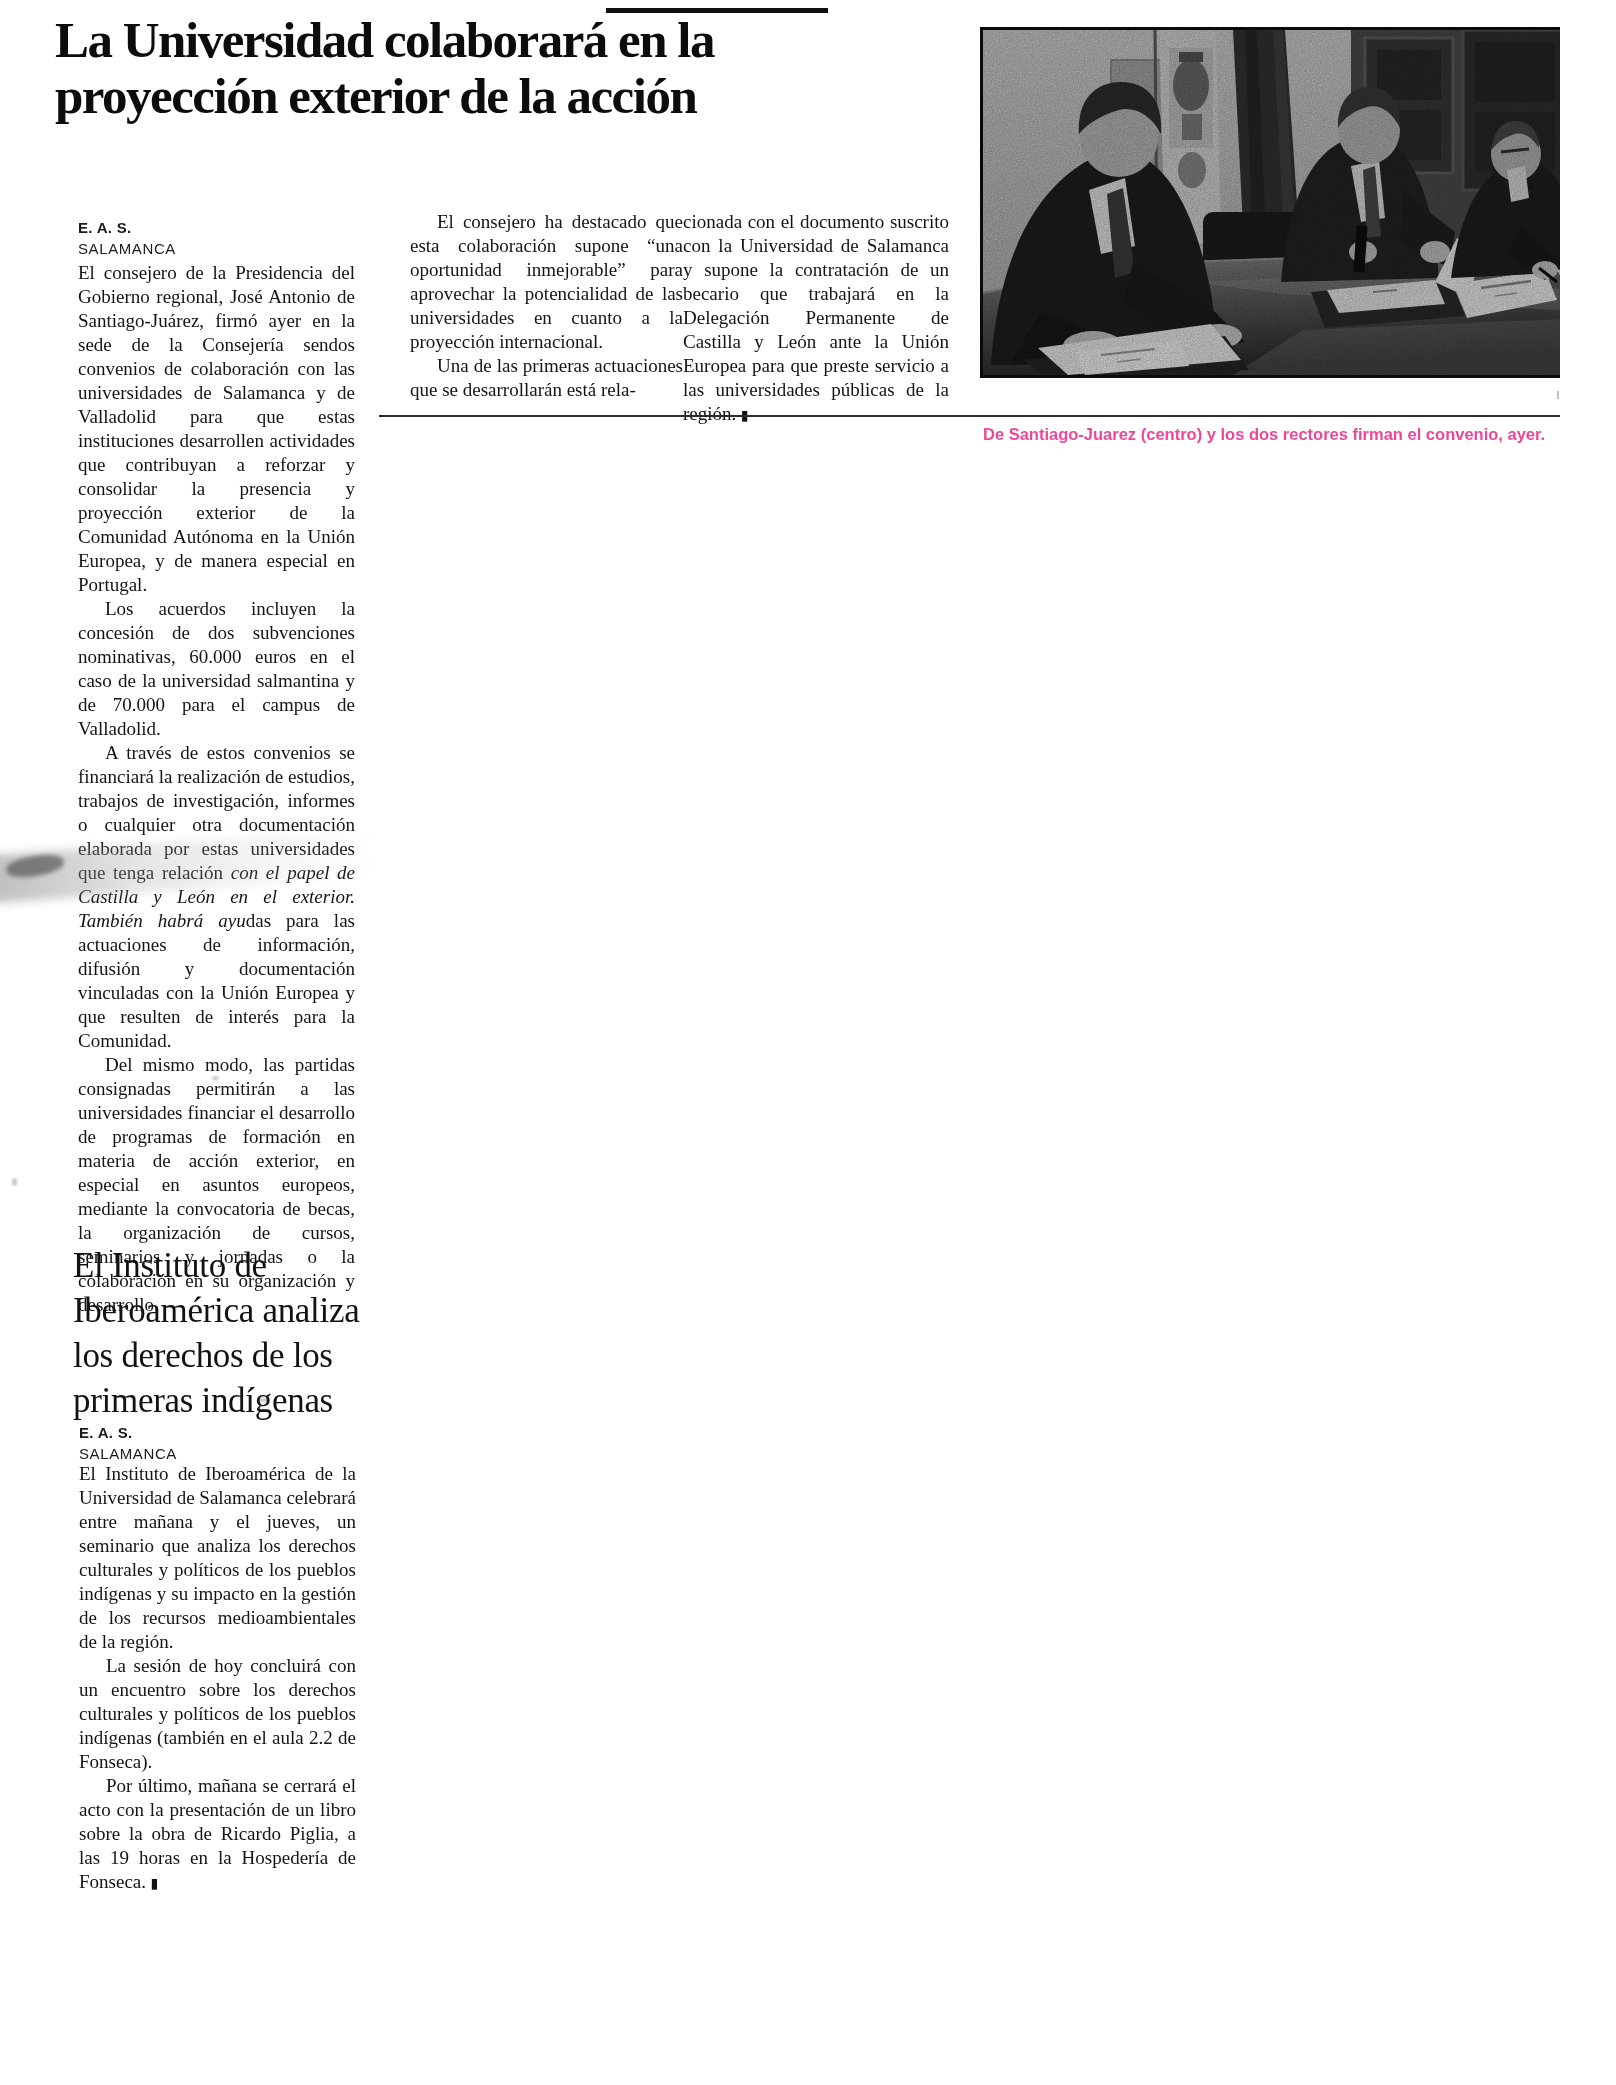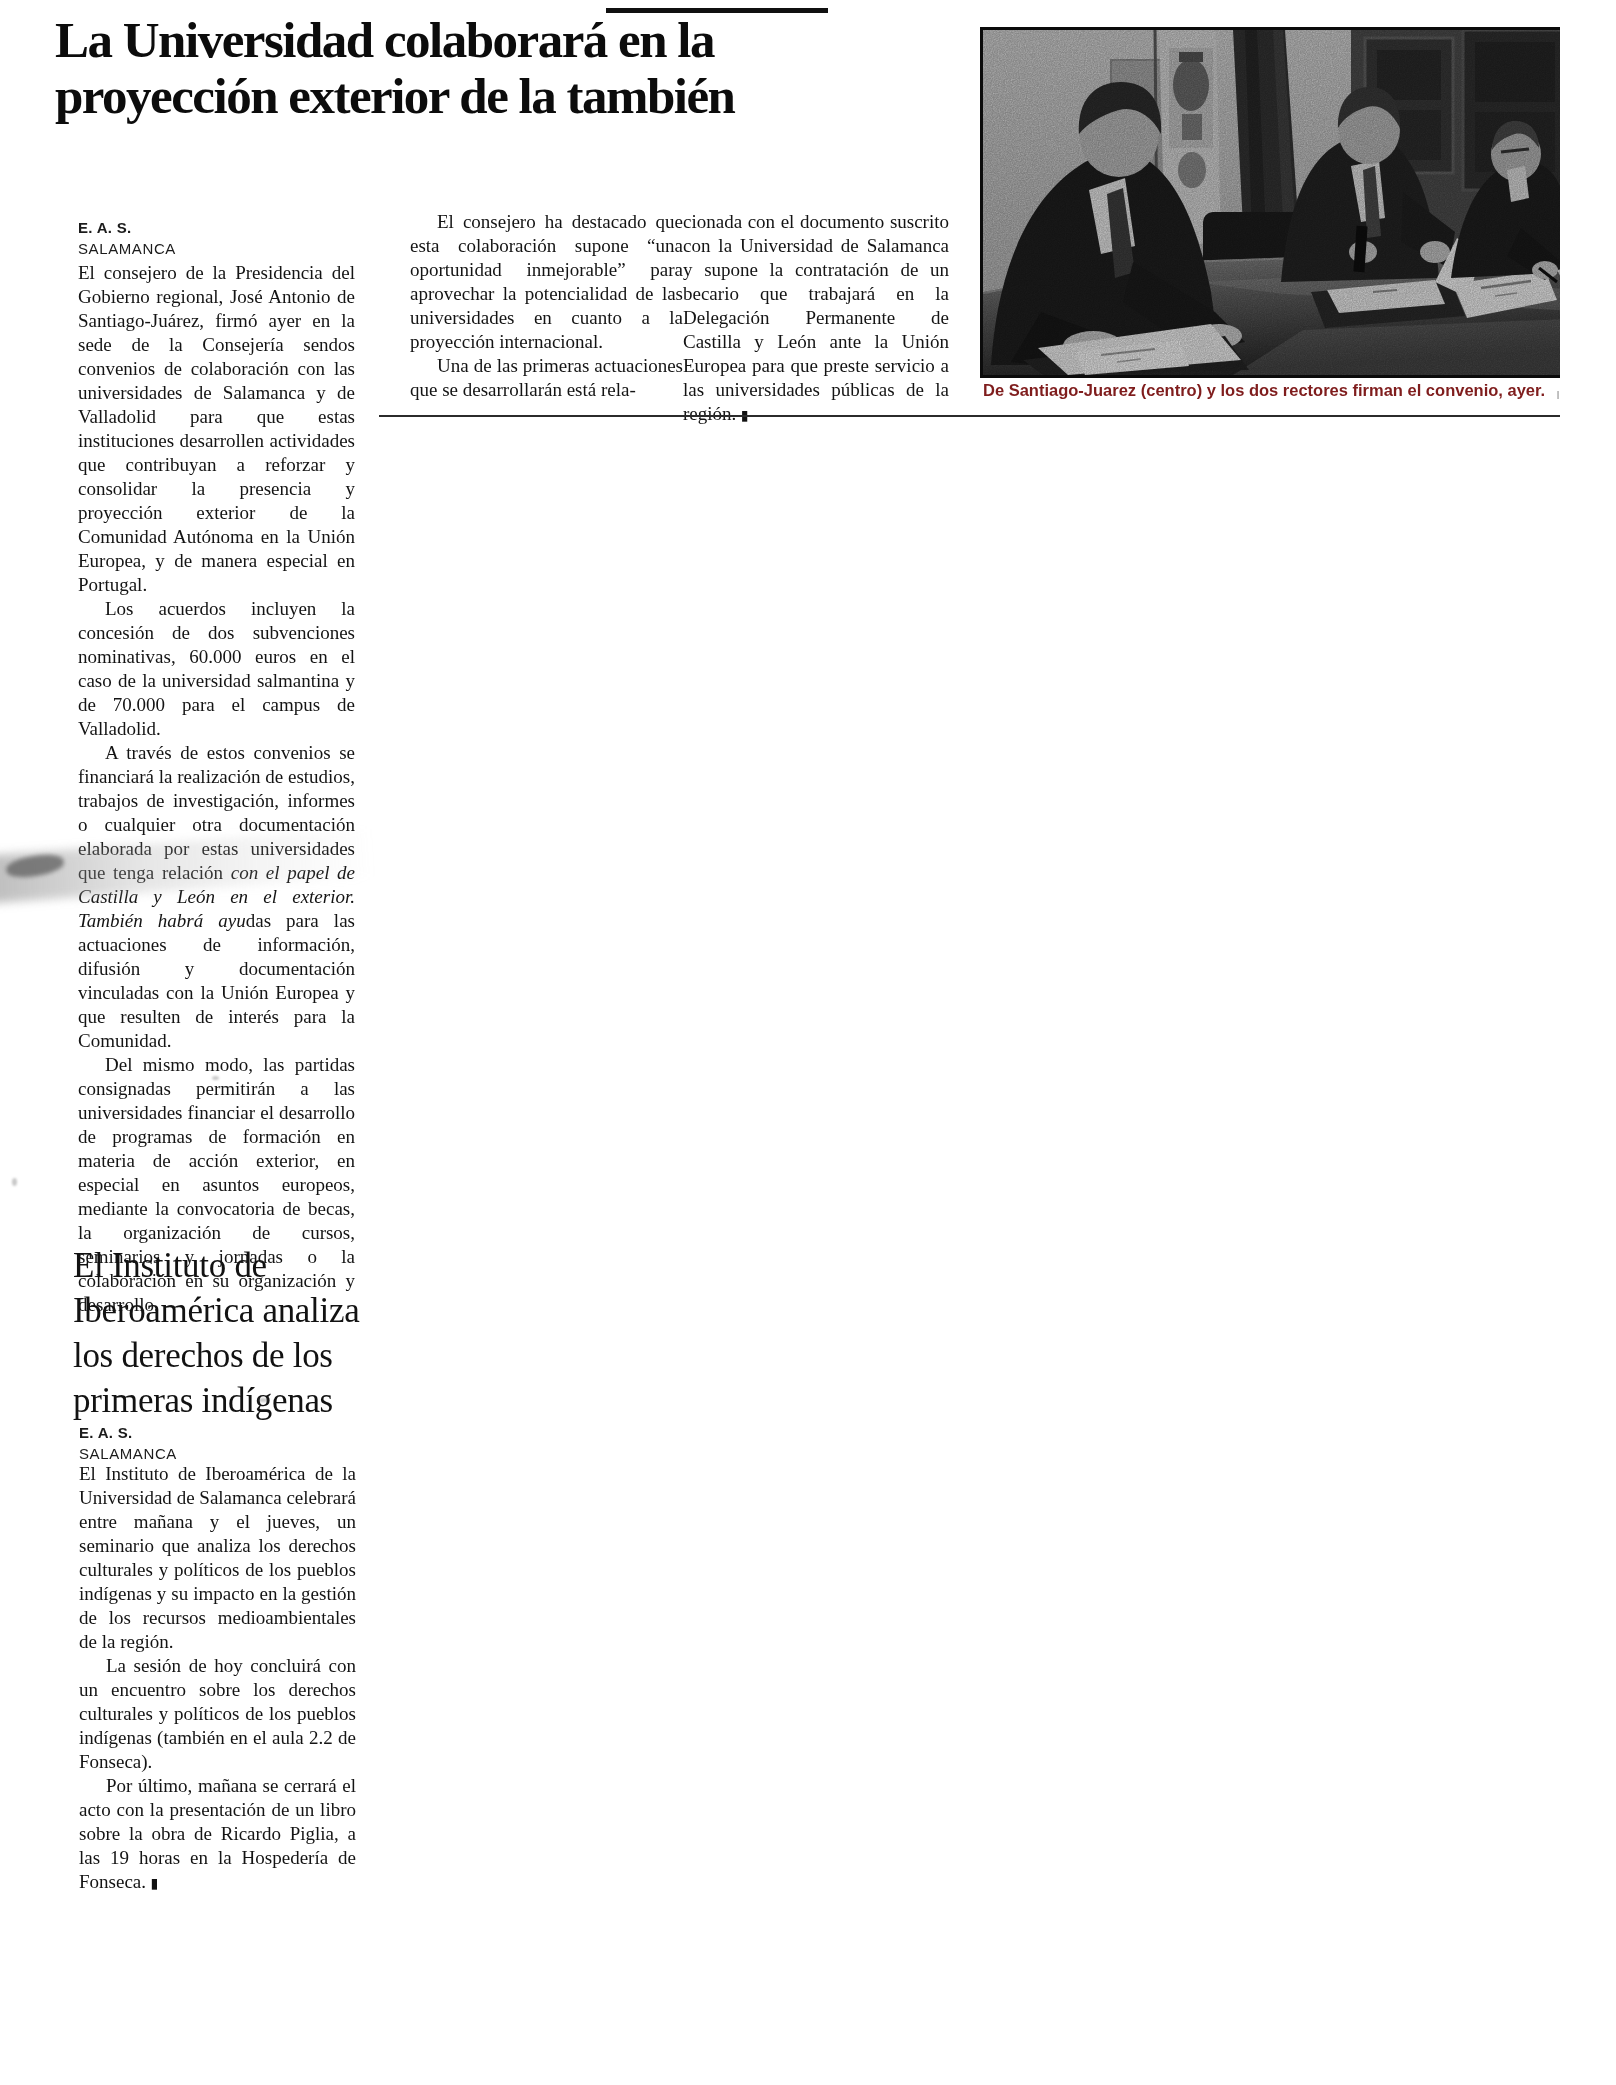--- a/index.html
+++ b/index.html
@@ -32,21 +32,21 @@
   .h2{position:absolute;left:73px;top:1243px;margin:0;width:300px;
       font:400 35px/45px "Liberation Serif",serif;letter-spacing:-0.3px;color:#121212;}
   .h2 span{display:block;}
 
   .photo-frame{position:absolute;left:980px;top:27px;width:605px;height:345px;
                border:3px solid #0b0b0b;box-sizing:content-box;background:#c9c9c9;}
   .photo-frame svg{display:block;}
 
   .caption-row{position:absolute;left:983px;top:380px;width:602px;display:flex;
                justify-content:space-between;align-items:flex-start;}
-  .caption{font:700 16.5px/20px "Liberation Sans",sans-serif;color:#7f1d1d;}
+  .caption{font:700 16.5px/20px "Liberation Sans",sans-serif;color:#ec4899;margin-top:44px;}
   .credit{font:400 11px/14px "Liberation Sans",sans-serif;color:#8d8d8d;
           letter-spacing:1px;margin-top:8px;}
 
   .end-rule{position:absolute;left:379px;top:415px;width:1206px;height:2px;background:#2b2b2b;}
 
   
   .smudge-band{position:absolute;left:-12px;top:842px;width:385px;height:48px;
                background:linear-gradient(90deg,rgba(135,135,135,.55),rgba(165,165,165,.28) 40%,
                           rgba(185,185,185,.14) 72%,rgba(200,200,200,0));
                transform:rotate(-4deg);filter:blur(5px);pointer-events:none;}
@@ -57,21 +57,21 @@
 </style>
 </head>
 <body>
 
 <div class="page">
 
   <div class="top-rule"></div>
 
   <h1 class="h1">
     <span>La Universidad colaborará en la</span>
-    <span>proyección exterior de la también</span>
+    <span>proyección exterior de la acción</span>
   </h1>
 
   <div class="byline byline1">
     <div class="auth">E. A. S.</div>
     <div class="loc">SALAMANCA</div>
   </div>
 
   <div class="body-col col1a">
     <p class="flush"><span>El consejero de la Presidencia del Gobierno regional, José Antonio de Santiago-Juárez, firmó ayer en la sede de la Consejería sendos convenios de colaboración con las universidades de Salamanca y de Valladolid para que estas instituciones desarrollen actividades que contribuyan a reforzar y consolidar la presencia y proyección exterior de la Comunidad Autónoma en la Unión Europea, y de manera especial en Portugal.</span></p>
     <p><span>Los acuerdos incluyen la concesión de dos subvenciones nominativas, 60.000 euros en el caso de la universidad salmantina y de 70.000 para el campus de Valladolid.</span></p>

